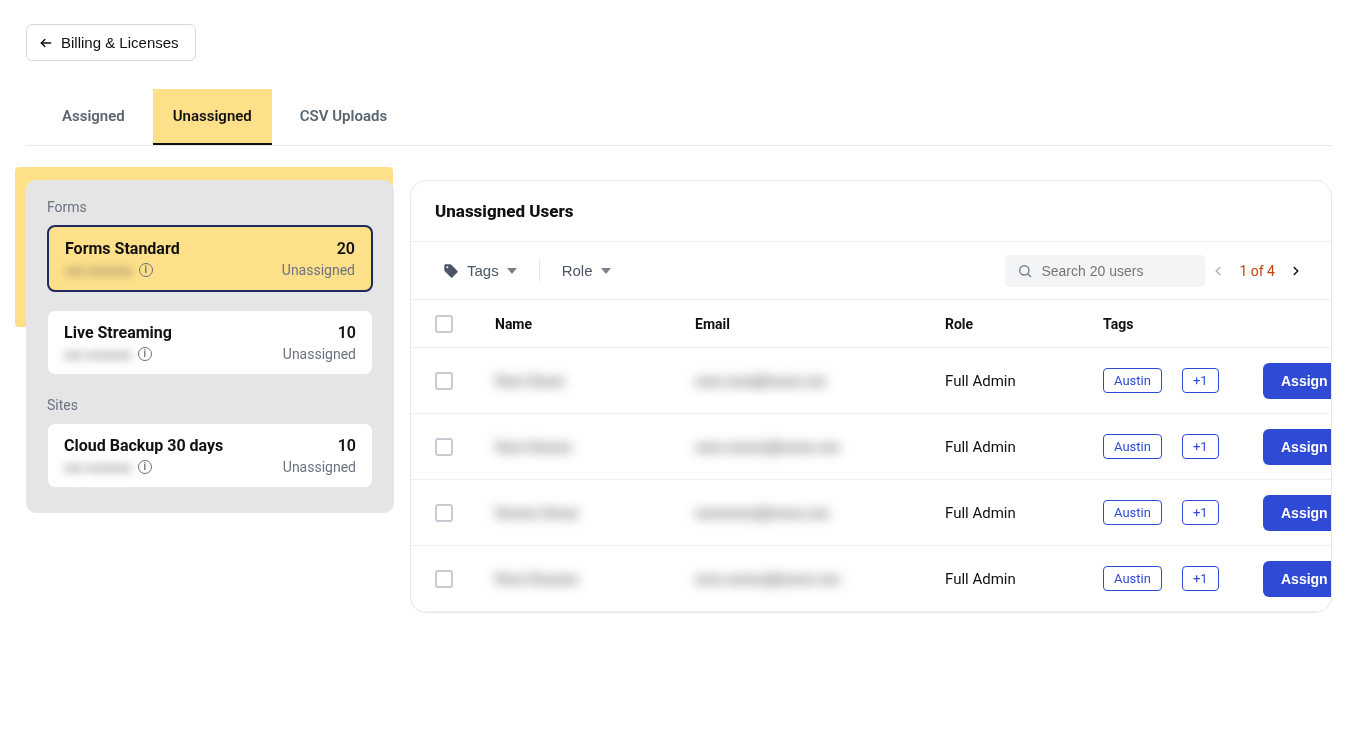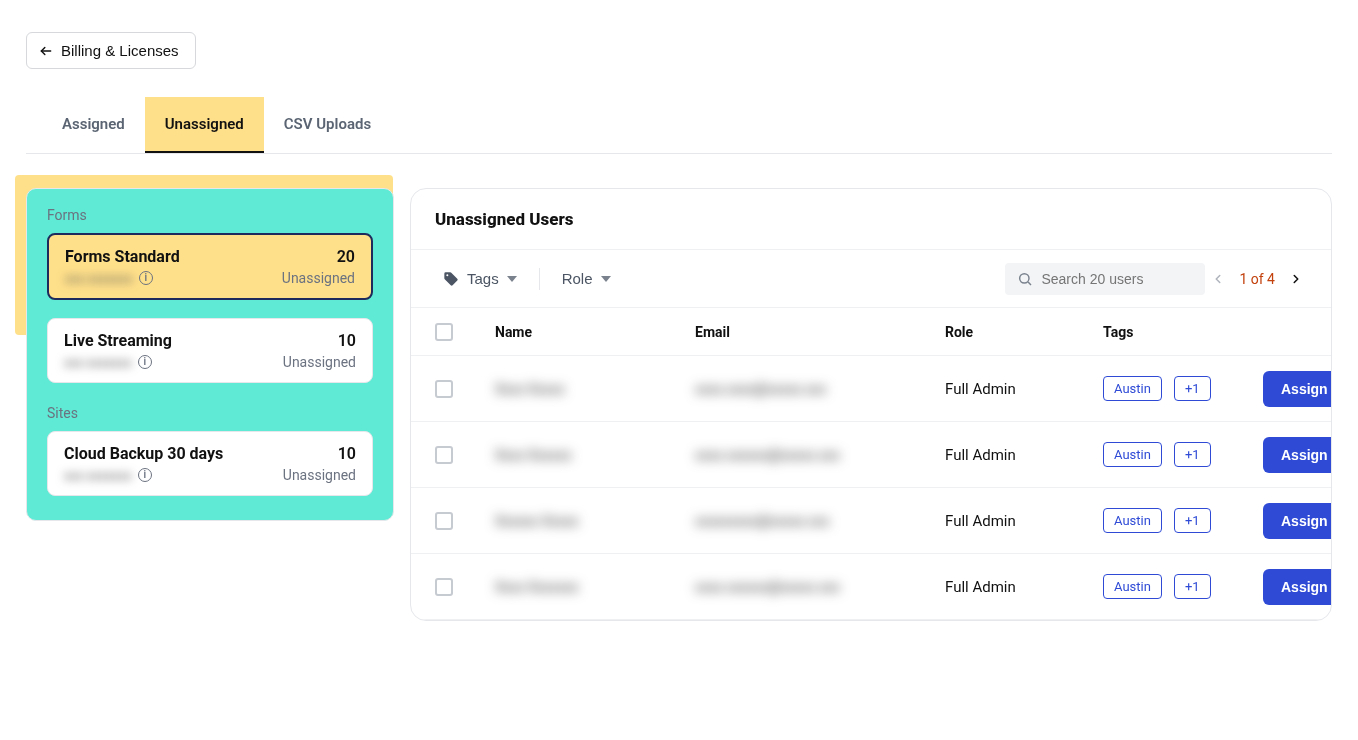--- a/index.html
+++ b/index.html
@@ -2,59 +2,59 @@
 <html><head>
   <meta charset="utf-8">
   <style>
     * { margin: 0; padding: 0; box-sizing: border-box; }
     body {
       font-family: -apple-system, BlinkMacSystemFont, "Segoe UI", Roboto, Helvetica, Arial, sans-serif;
       background: #fff;
       color: #111;
       font-size: 14px;
     }
-    .page { padding: 32px 26px; }
+    .page { padding: 24px 26px; }
     .back-btn {
       display: inline-flex; align-items: center; gap: 8px;
       padding: 9px 16px 9px 12px;
       border: 1px solid #d6d8db; border-radius: 6px;
       background: #fff; cursor: pointer;
       font-size: 15px; color: #111;
     }
     .header-row {
       display: flex; justify-content: space-between; align-items: center;
       margin-top: 28px;
     }
     .page-title { font-size: 32px; font-weight: 800; letter-spacing: -0.5px; }
     .import-btn {
       padding: 10px 16px; border: 1px solid #d6d8db; border-radius: 6px;
       background: #fff; cursor: pointer; font-size: 15px; color: #111;
     }
     .tabs {
-      display: flex; gap: 0; margin-top: 28px; border-bottom: 1px solid #e5e7eb;
+      display: flex; gap: 8px; margin-top: 28px; border-bottom: 1px solid #e5e7eb;
       padding-left: 16px;
     }
     .tab {
       padding: 18px 20px; font-size: 15px; font-weight: 600;
       color: #5a6472; cursor: pointer; border-bottom: 2px solid transparent;
     }
     .tab.active {
       background: #ffe08a; color: #111; border-bottom: 2px solid #111;
     }
     .content-row { display: flex; gap: 16px; margin-top: 34px; align-items: flex-start; }
     .sidebar {
       position: relative; width: 368px; flex: 0 0 368px;
     }
     .highlight-layer {
       position: absolute; top: -13px; left: -11px; width: 378px; height: 160px;
       background: #ffe08a; border-radius: 4px; z-index: 0;
     }
     .sidebar-card {
       position: relative; z-index: 1;
-      background: #5eead4; border: 1px solid #e5e7eb; border-radius: 10px;
+      background: #e5e5e5; border: 1px solid #e5e7eb; border-radius: 10px;
       padding: 18px 20px 24px;
     }
     .group-label { font-size: 14px; color: #6b7280; margin-top: 4px; margin-bottom: 10px; }
     .group-label:first-child { margin-top: 0; }
     .lic-item {
       background: #fff; border: 1px solid #e5e7eb; border-radius: 8px;
       padding: 12px 16px; cursor: pointer;
     }
     .lic-item.selected {
       border: 2px solid #1e2a5b;
@@ -102,21 +102,21 @@
       grid-template-columns: 60px 200px 250px 158px 160px 1fr;
       align-items: center; padding: 0 24px; }
     .table-head { height: 48px; border-bottom: 1px solid #eef0f2; }
     .th { font-size: 14px; font-weight: 700; color: #111; }
     .table-row { height: 66px; border-bottom: 1px solid #eef0f2; }
     .checkbox {
       width: 18px; height: 18px; border: 2px solid #c6cad1; border-radius: 3px; background:#fff; cursor:pointer;
     }
     .blur-text { filter: blur(6px); color: #333; font-size:14px; white-space:nowrap; }
     .role-cell { font-size: 15px; color:#111; }
-    .tags-cell { display: flex; gap: 12px; align-items: center; }
+    .tags-cell { display: flex; gap: 20px; align-items: center; }
     .tag-chip {
       border: 1px solid #2f4bd6; color: #2f4bd6; background:#fff;
       font-size: 13px; padding: 4px 10px; border-radius: 4px;
     }
     .assign-cell { display:flex; justify-content:flex-end; }
     .assign-btn {
       background: #2f4bd6; color: #fff; border: none; border-radius: 6px;
       padding: 10px 18px; font-size: 14px; font-weight: 600; cursor: pointer;
     }
     svg { display: block; }

